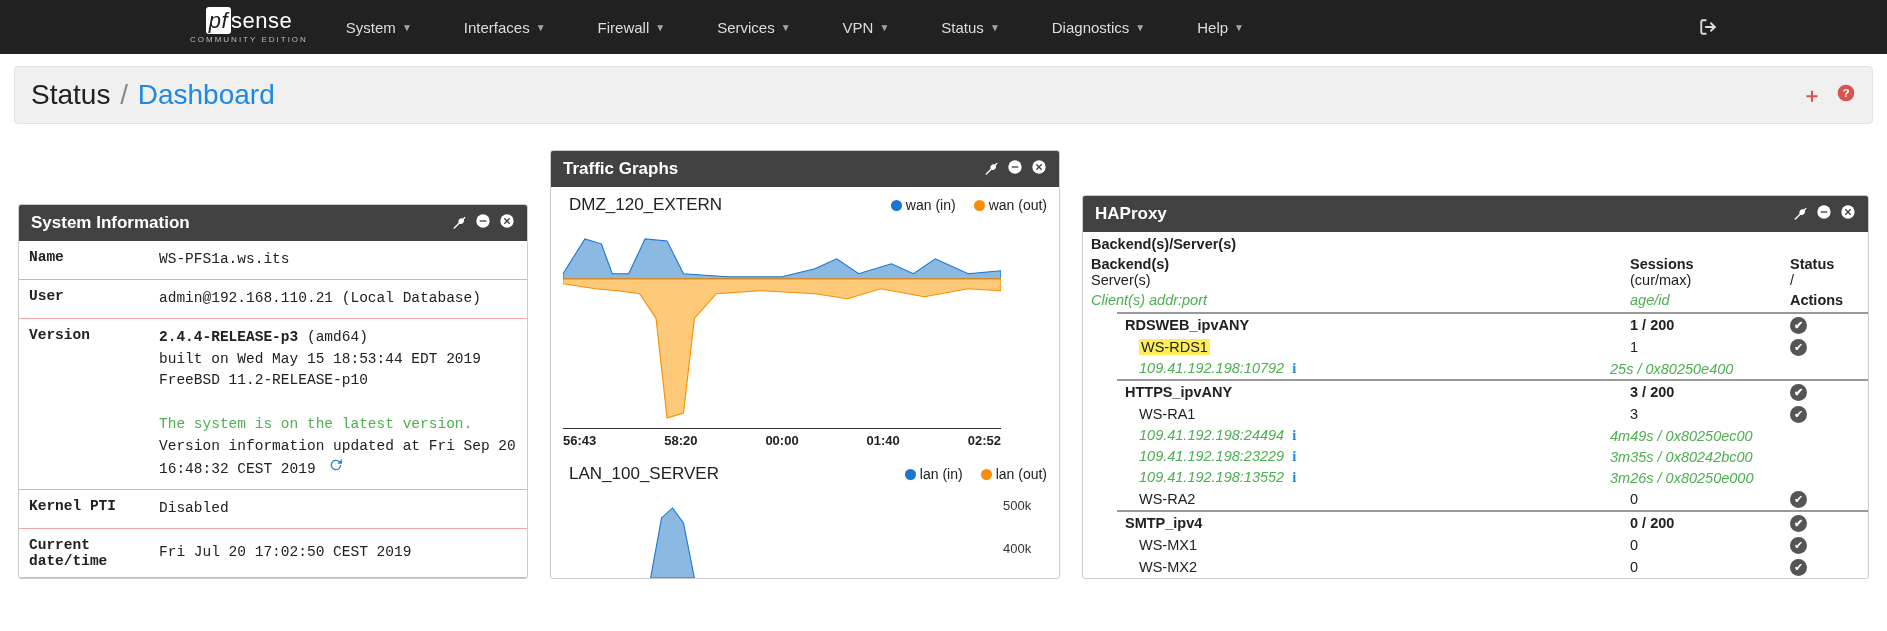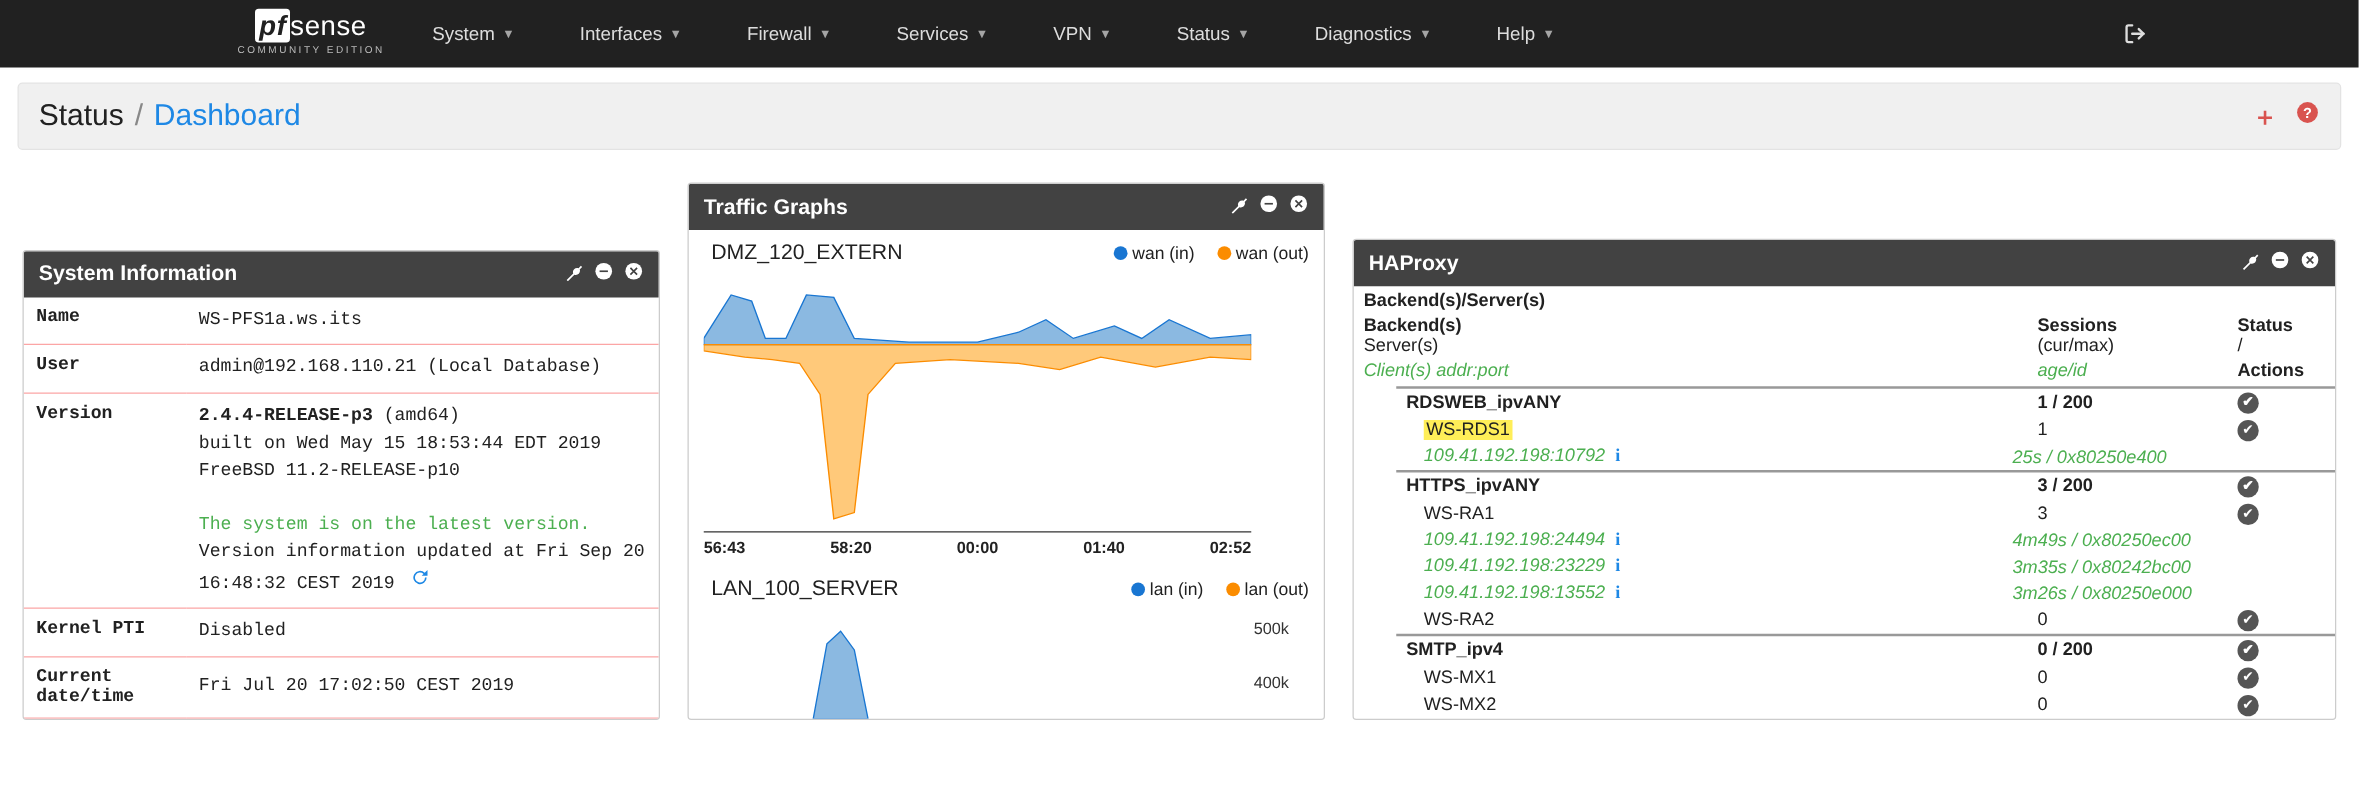--- a/index.html
+++ b/index.html
@@ -43,21 +43,21 @@
     font-size: 22px;
     font-weight: 400;
     line-height: 1;
     letter-spacing: .5px;
   }
   .brand-main .pf {
     background: #fff;
     color: #212121;
     padding: 1px 3px;
     border-radius: 3px;
-    font-weight: 700;
+    font-weight: 400;
     font-style: italic;
   }
   .brand-sub {
     font-size: 8px;
     letter-spacing: 2px;
     color: #bbb;
     margin-top: 3px;
   }
   .nav-items { display: flex; gap: 16px; }
   .nav-item {
@@ -84,21 +84,21 @@
   .page-header-wrap {
     background: #f0f0f0;
     border: 1px solid #e3e3e3;
     border-radius: 4px;
     margin: 12px 14px 0 14px;
     padding: 12px 16px;
     display: flex;
     justify-content: space-between;
     align-items: center;
   }
-  .breadcrumb { font-size: 24px; font-weight: 400; }
+  .breadcrumb { font-size: 28px; font-weight: 400; }
   .breadcrumb .sep { color: #888; margin: 0 2px; }
   .breadcrumb .current { color: var(--link); }
   .header-actions { display: flex; gap: 14px; align-items: center; color: var(--red); font-size: 20px; }
   .header-actions span { cursor: pointer; }
 
   .widgets {
     display: flex;
     gap: 22px;
     padding: 26px 18px 0 18px;
     align-items: flex-end;

